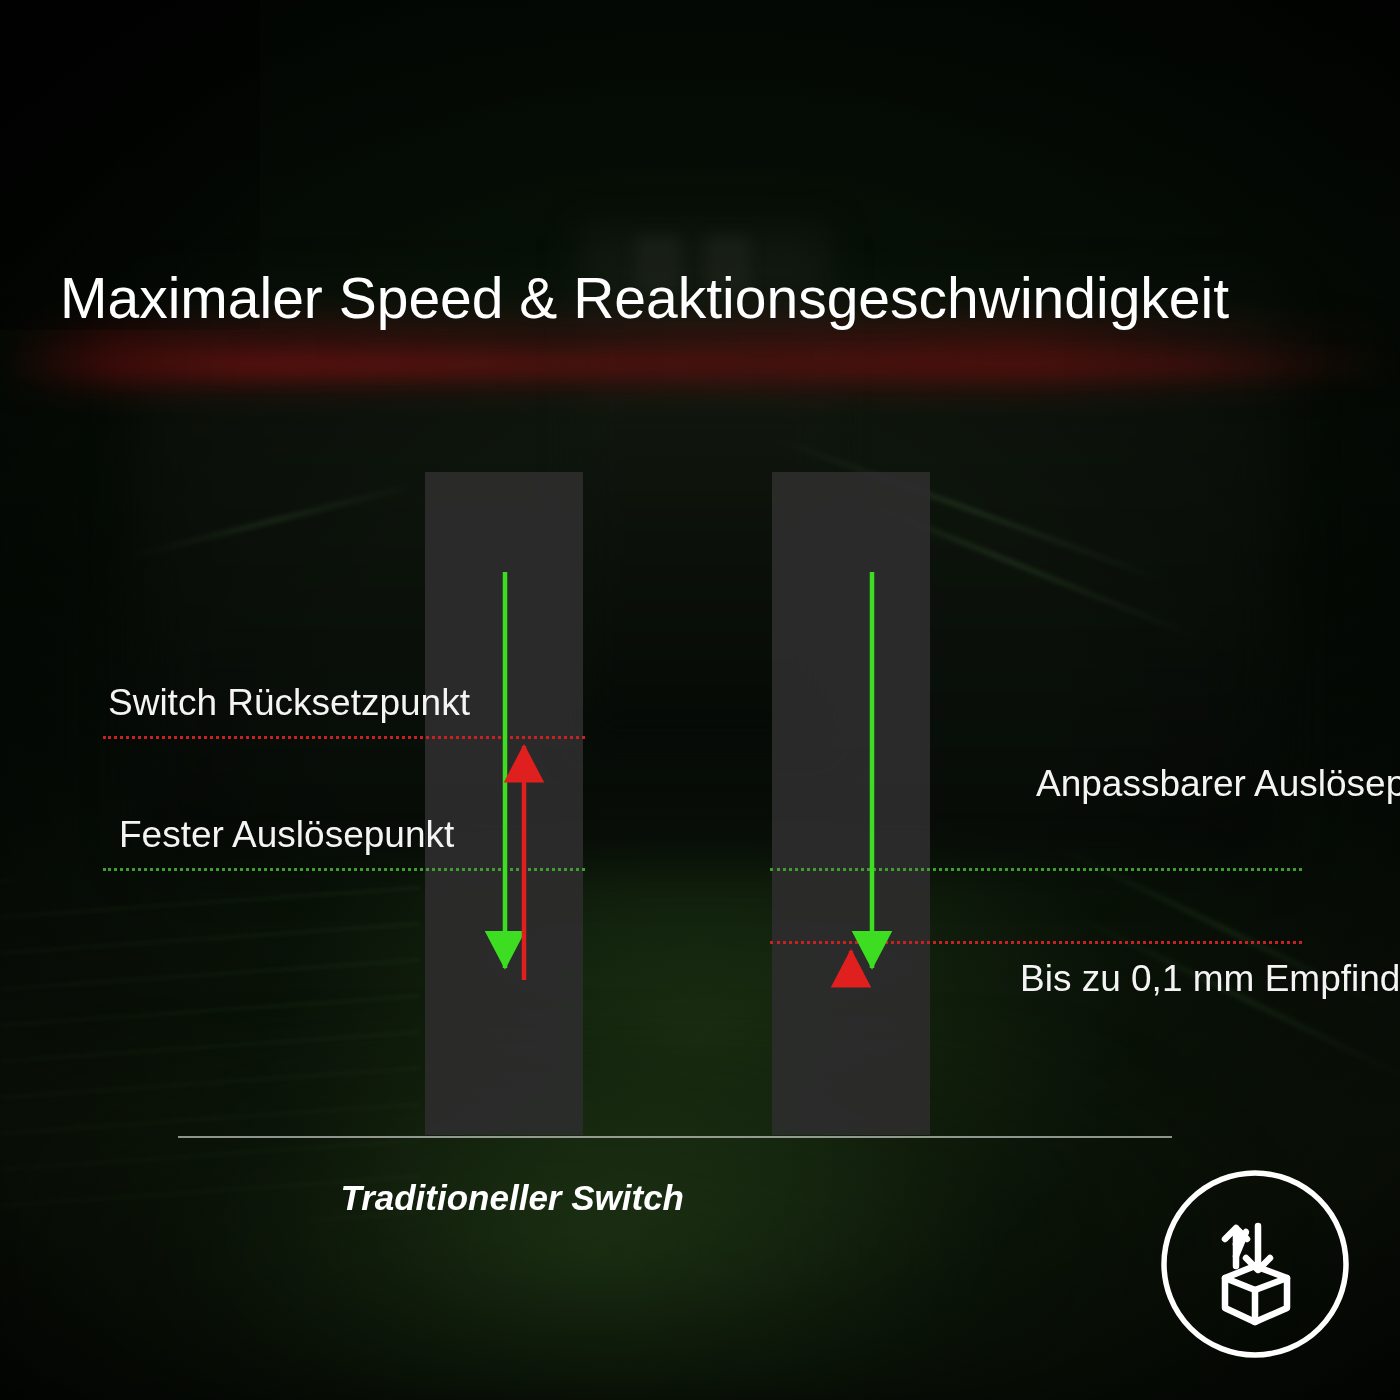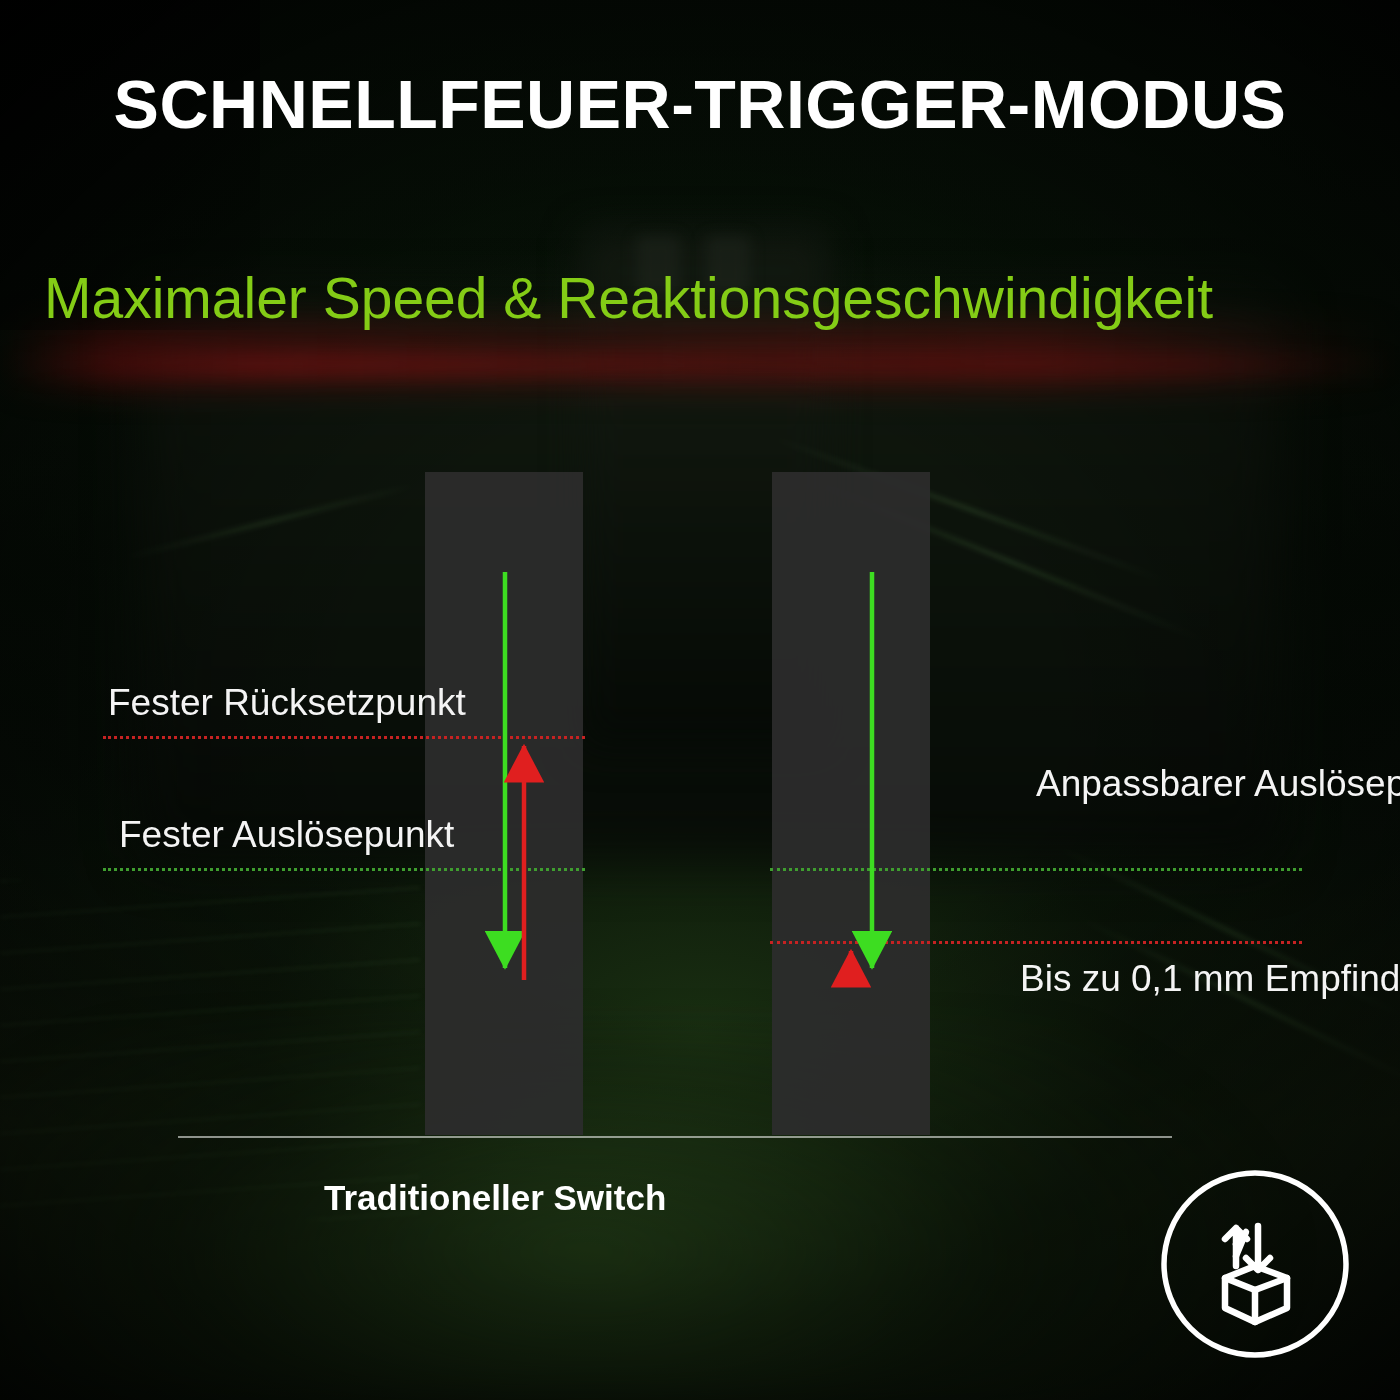--- a/index.html
+++ b/index.html
@@ -97,24 +97,25 @@
     font-size: 68px;
     font-weight: 700;
     line-height: 1.0;
     letter-spacing: 0.5px;
     font-stretch: condensed;
   }
   .subhead {
     position: absolute;
     left: 0; top: 262px; width: 1257px;
     text-align: center;
-    color: #84cc16;
+    color: #ffffff;
     font-size: 57px;
     font-weight: 300;
     line-height: 1.28;
+    padding-left: 16px;
   }
 
   
   .col-bar {
     position: absolute;
     background: #2c2c2c;
     opacity: 0.92;
   }
   .bar-left  { left: 425px; top: 472px; width: 158px; height: 663px; }
   .bar-right { left: 772px; top: 472px; width: 158px; height: 663px; }
@@ -160,23 +161,24 @@
     white-space: nowrap;
   }
   .lbl-adj  { left: 1036px; top: 760px; width: 270px; }
   .lbl-sens { left: 1020px; top: 955px; width: 300px; }
 
   .col-title {
     position: absolute;
     color: #ffffff;
     font-size: 35px;
     font-weight: 700;
-    text-align: left;
+    text-align: right;
     line-height: 1.25;
     font-stretch: condensed;
+    font-style: italic;
   }
   .ct-left  { left: 324px; top: 1176px; width: 360px; }
   .ct-right { left: 676px; top: 1176px; width: 360px; }
 
   svg.arrows {
     position: absolute;
     left: 0; top: 0; width: 1400px; height: 1400px;
     pointer-events: none;
   }
 
@@ -200,21 +202,20 @@
   <div class="bg-diag" style="left:760px; top:508px; width:420px; transform:rotate(20deg);"></div>
   <div class="bg-diag" style="left:800px; top:560px; width:420px; transform:rotate(22deg);"></div>
   <div class="bg-diag" style="left:1040px; top:930px; width:380px; transform:rotate(26deg);"></div>
   <div class="bg-diag" style="left:1060px; top:1000px; width:380px; transform:rotate(26deg);"></div>
   <div class="bg-diag" style="left:120px; top:520px; width:300px; transform:rotate(-14deg);"></div>
   <div class="bg-left-slats"></div>
   <div class="bg-floor-glow"></div>
   <div class="bg-topleft-dark"></div>
   <div class="bg-vignette"></div>
 
-  <div class="headline">SCHNELLFEUER-TRIGGER-MODUS</div>
   <div class="subhead">Maximaler Speed &amp; Reaktionsgeschwindigkeit</div>
 
   <div class="col-bar bar-left"></div>
   <div class="col-bar bar-right"></div>
 
   <div class="dotline dot-red   dl-left-red"></div>
   <div class="dotline dot-green dl-left-green"></div>
   <div class="dotline dot-green dl-right-green"></div>
   <div class="dotline dot-red   dl-right-red"></div>
 
@@ -232,21 +233,21 @@
 
     <line x1="524" y1="980" x2="524" y2="746" stroke="#e01f1f" stroke-width="4.5" marker-end="url(#ah-red-up)"></line>
 
     <line x1="872" y1="572" x2="872" y2="968" stroke="#3ddd21" stroke-width="4.5" marker-end="url(#ah-green-down)"></line>
 
     <line x1="851" y1="984" x2="851" y2="951" stroke="#e01f1f" stroke-width="4.5" marker-end="url(#ah-red-up)"></line>
   </svg>
 
   <div class="axis-base"></div>
 
-  <div class="label-left lbl-reset">Fester Rücksetzpunkt</div>
+  <div class="label-left lbl-reset">Switch Rücksetzpunkt</div>
   <div class="label-left lbl-actuate">Fester Auslösepunkt</div>
 
   <div class="label-right lbl-adj">Anpassbarer Auslösepunkt</div>
   <div class="label-right lbl-sens">Bis zu 0,1 mm Empfindlichkeit</div>
 
   <div class="col-title ct-left">Traditioneller Switch</div>
 
   <svg class="badge" viewBox="0 0 196 196">
     <circle cx="98" cy="98" r="91" fill="none" stroke="#ffffff" stroke-width="5.5"></circle>
 

